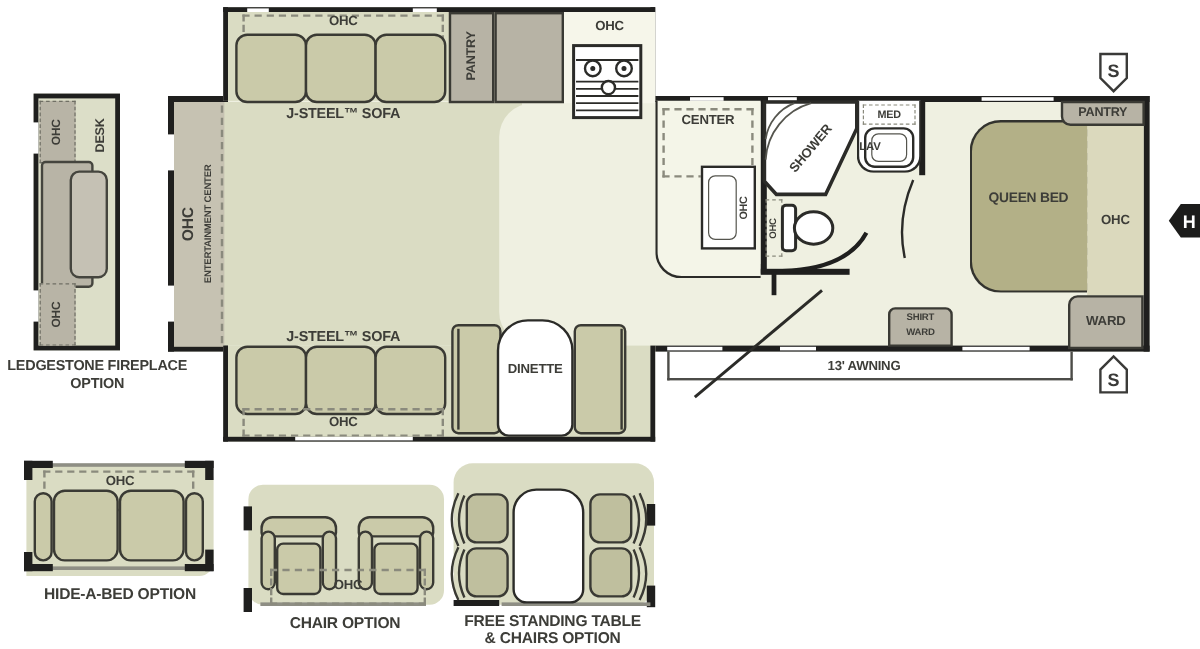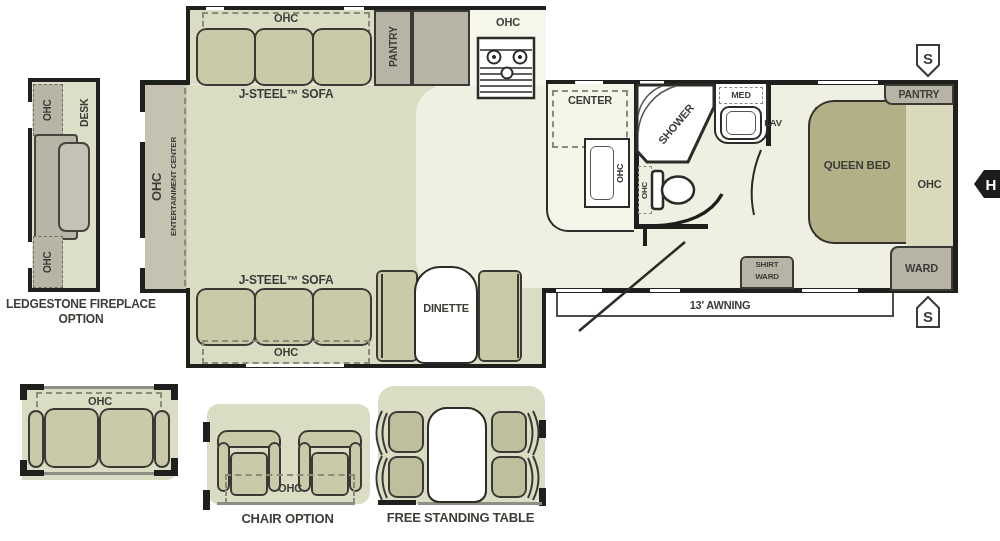--- a/index.html
+++ b/index.html
@@ -78,21 +78,21 @@
   <div class="w" style="left:634px;top:84px;width:5px;height:144px;"></div>
   <div class="w" style="left:634px;top:224px;width:74px;height:5px;"></div>
   <div class="w" style="left:766px;top:84px;width:5px;height:62px;"></div>
   <div class="dash" style="left:638px;top:166px;width:14px;height:48px;border-width:1.5px;"></div>
   <div class="lbl vlbl" style="left:638px;top:166px;width:14px;height:48px;font-size:8px;">OHC</div>
   <div class="abs" style="left:714px;top:84px;width:54px;height:60px;background:#fff;border:2.5px solid #2b2b28;border-top:none;border-radius:0 0 14px 14px;"></div>
   <div class="dash" style="left:719px;top:87px;width:44px;height:17px;border-width:1.5px;"></div>
   <div class="lbl" style="left:719px;top:87px;width:44px;height:17px;font-size:9px;">MED</div>
   <div class="abs" style="left:720px;top:106px;width:42px;height:34px;background:#fff;border:2.5px solid #2b2b28;border-radius:9px;"></div>
   <div class="abs" style="left:726px;top:111px;width:30px;height:24px;border:1.5px solid #55554e;border-radius:6px;"></div>
-  <div class="lbl" style="left:744px;top:106px;width:58px;height:34px;font-size:9.5px;">LAV</div>
+  <div class="lbl" style="left:696px;top:106px;width:58px;height:34px;font-size:9.5px;">LAV</div>
 
   <div class="abs" style="left:906px;top:85px;width:47px;height:161px;background:#dbd9bd;"></div>
   <div class="abs" style="left:904px;top:88px;width:4px;height:154px;border-left:2px dashed #8a8a7d;"></div>
   <div class="abs" style="left:808px;top:100px;width:98px;height:144px;background:#b3b087;border:2.5px solid #33332e;border-right:none;border-radius:26px 0 0 26px;"></div>
   <div class="lbl" style="left:808px;top:158px;width:98px;height:16px;font-size:11.5px;">QUEEN BED</div>
   <div class="lbl" style="left:906px;top:176px;width:47px;height:16px;font-size:11px;">OHC</div>
   <div class="cab" style="left:884px;top:84px;width:70px;height:21px;border-radius:0 0 0 8px;"></div>
   <div class="lbl" style="left:884px;top:84px;width:70px;height:21px;font-size:10.5px;">PANTRY</div>
   <div class="cab" style="left:890px;top:246px;width:63px;height:45px;border-radius:8px 0 0 0;"></div>
   <div class="lbl" style="left:890px;top:246px;width:63px;height:45px;font-size:11px;">WARD</div>
@@ -140,20 +140,21 @@
   <div class="w" style="left:20px;top:460px;width:7px;height:16px;"></div>
   <div class="w" style="left:20px;top:470px;width:24px;height:6px;"></div>
   <div class="w" style="left:154px;top:470px;width:24px;height:6px;"></div>
   <div class="w" style="left:171px;top:458px;width:7px;height:18px;"></div>
   <div class="dash" style="left:36px;top:392px;width:126px;height:34px;"></div>
   <div class="lbl" style="left:70px;top:394px;width:60px;height:15px;font-size:11px;">OHC</div>
   <div class="cush" style="left:28px;top:410px;width:16px;height:58px;border-radius:8px;"></div>
   <div class="cush" style="left:154px;top:410px;width:16px;height:58px;border-radius:8px;"></div>
   <div class="cush" style="left:44px;top:408px;width:55px;height:60px;border-radius:10px;"></div>
   <div class="cush" style="left:99px;top:408px;width:55px;height:60px;border-radius:10px;"></div>
+  <div class="lbl" style="left:5px;top:486px;width:190px;height:16px;font-size:13px;">HIDE-A-BED OPTION</div>
 
   <div class="abs" style="left:207px;top:404px;width:163px;height:100px;background:#dadcc3;border-radius:12px;"></div>
   <div class="w" style="left:203px;top:422px;width:7px;height:20px;"></div>
   <div class="w" style="left:203px;top:490px;width:7px;height:20px;"></div>
   <div class="abs" style="left:217px;top:502px;width:138px;height:3px;background:#8e8e84;"></div>
 
   <div class="cush" style="left:217px;top:430px;width:64px;height:18px;border-radius:10px 10px 4px 4px;"></div>
   <div class="cush" style="left:217px;top:442px;width:13px;height:50px;border-radius:7px;"></div>
   <div class="cush" style="left:268px;top:442px;width:13px;height:50px;border-radius:7px;"></div>
   <div class="cush" style="left:230px;top:452px;width:38px;height:44px;border-radius:6px;"></div>
@@ -170,20 +171,21 @@
   <div class="w" style="left:539px;top:420px;width:7px;height:18px;"></div>
   <div class="w" style="left:539px;top:488px;width:7px;height:18px;"></div>
   <div class="w" style="left:378px;top:500px;width:38px;height:5px;"></div>
   <div class="abs" style="left:418px;top:502px;width:124px;height:3px;background:#8e8e84;"></div>
   <div class="abs" style="left:427px;top:407px;width:60px;height:96px;background:#fff;border:2.5px solid #2b2b28;border-radius:20px 20px 12px 12px;"></div>
   <div class="cush" style="left:388px;top:411px;width:36px;height:42px;border-radius:9px;background:#bfbf9e;"></div>
   <div class="cush" style="left:388px;top:456px;width:36px;height:42px;border-radius:9px;background:#bfbf9e;"></div>
   <div class="cush" style="left:491px;top:411px;width:36px;height:42px;border-radius:9px;background:#bfbf9e;"></div>
   <div class="cush" style="left:491px;top:456px;width:36px;height:42px;border-radius:9px;background:#bfbf9e;"></div>
   <div class="lbl" style="left:363px;top:510px;width:195px;height:15px;font-size:13px;">FREE STANDING TABLE</div>
+  <div class="lbl" style="left:363px;top:524px;width:195px;height:15px;font-size:13px;">&amp; CHAIRS OPTION</div>
 
   <svg width="1000" height="541" viewBox="0 0 1000 541">
 
     <g stroke="#2b2b28" fill="none">
       <rect x="478" y="38" width="56" height="60" fill="#fff" stroke-width="2.5"></rect>
       <line x1="480" y1="50" x2="532" y2="50" stroke-width="1.5"></line>
       <circle cx="494" cy="57" r="6.5" stroke-width="2"></circle>
       <circle cx="520" cy="57" r="6.5" stroke-width="2"></circle>
       <circle cx="494" cy="57" r="1.6" fill="#2b2b28"></circle>
       <circle cx="520" cy="57" r="1.6" fill="#2b2b28"></circle>

